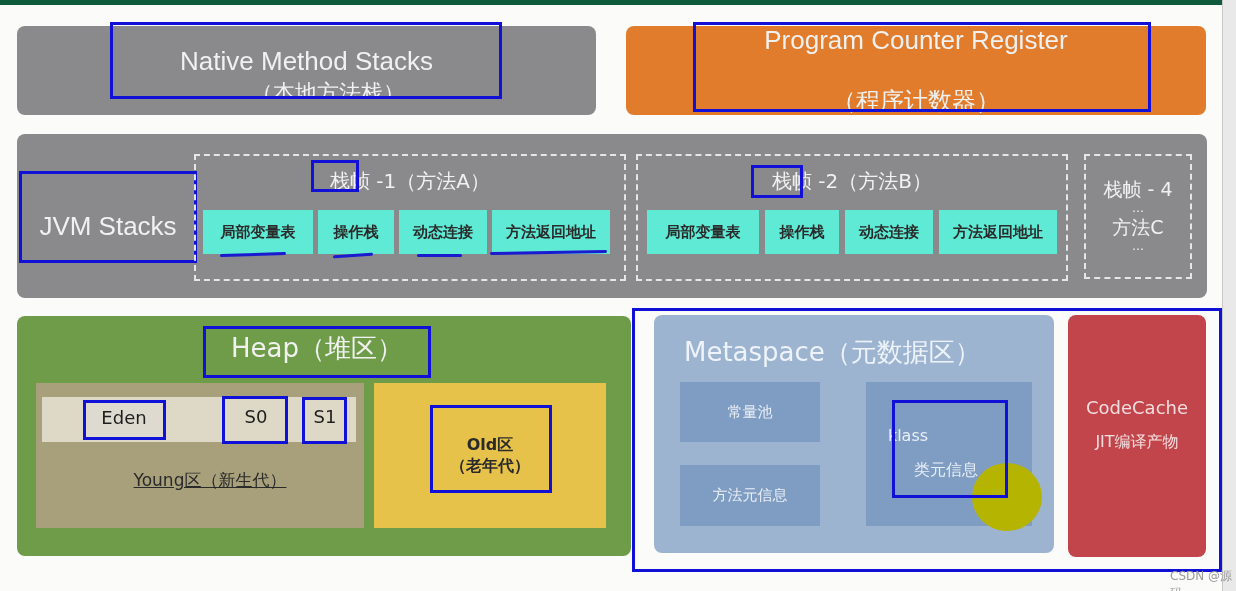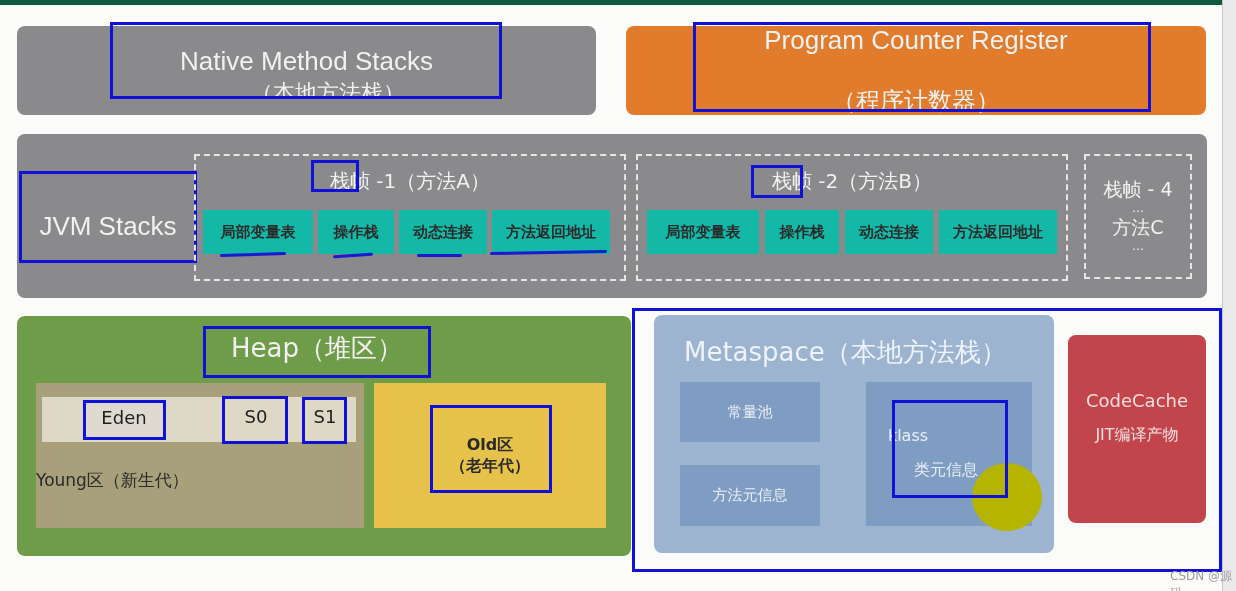--- a/index.html
+++ b/index.html
@@ -15,21 +15,21 @@
     .gray { background: #8a8a8c; }
     .orange { background: #e07c2c; gap: 29px; }
     .green { background: #6e9c48; }
     .meta { background: #9db4d0; }
     .red { background: #c1454b; }
     .center { display: flex; flex-direction: column; align-items: center; justify-content: center; text-align: center; }
     .lighttext { color: #f1f1f1; }
     .big { font-size: 26px; line-height: 31px; font-family: "Liberation Sans", sans-serif; }
     .mark { border: 3px solid #1010d6; position: absolute; box-sizing: border-box; pointer-events: auto; }
     .dash { border: 2px dashed #e6e6e6; position: absolute; box-sizing: border-box; }
-    .cell { position: absolute; box-sizing: border-box; background: #14b8a6; color: #2a2a2a; font-size: 15px; font-weight: bold; display: flex; align-items: center; justify-content: center; }
+    .cell { position: absolute; box-sizing: border-box; background: #5eead4; color: #2a2a2a; font-size: 15px; font-weight: bold; display: flex; align-items: center; justify-content: center; }
     .uline { position: absolute; height: 3px; background: #1a1ad0; border-radius: 2px; }
     .inner-meta { position: absolute; background: #7f9dc2; color: #e8eef6; font-size: 15px; display: flex; align-items: center; justify-content: center; }
     .watermark { position: absolute; font-size: 12px; color: #9a9a9a; margin-left: 36px; }
   </style>
 </head>
 <body>
 
 <div class="topbar"></div>
 <div class="rightbar"></div>
 
@@ -86,38 +86,38 @@
 
 <div class="abs" style="left:36px; top:383px; width:328px; height:145px; background:#a8a07a;"></div>
 <div class="abs" style="left:42px; top:397px; width:314px; height:45px; background:#ddd9c6;"></div>
 <div class="abs" style="left:84px; top:401px; width:80px; height:36px; background:#dedad0;"></div>
 <div class="abs" style="left:84px; top:407px; width:80px; text-align:center; font-size:18px; color:#1e1e1e;">Eden</div>
 <div class="mark" style="left:83px; top:400px; width:83px; height:40px;"></div>
 <div class="abs" style="left:224px; top:406px; width:64px; text-align:center; font-size:18px; color:#1e1e1e;">S0</div>
 <div class="mark" style="left:222px; top:396px; width:66px; height:48px;"></div>
 <div class="abs" style="left:303px; top:406px; width:44px; text-align:center; font-size:18px; color:#1e1e1e;">S1</div>
 <div class="mark" style="left:302px; top:397px; width:45px; height:47px;"></div>
-<div class="abs" style="left:36px; top:469px; width:348px; font-size:17px; color:#2a2a2a;">Young区（新生代）</div>
+<div class="abs" style="left:36px; top:469px; width:348px; text-align:center; font-size:17px; color:#2a2a2a;text-decoration:underline;">Young区（新生代）</div>
 
 <div class="abs center" style="left:374px; top:383px; width:232px; height:145px; background:#e6c24a; color:#2a2a2a; font-size:16px; font-weight:bold;">
   <div>Old区</div>
   <div>（老年代）</div>
 </div>
 <div class="mark" style="left:430px; top:405px; width:122px; height:88px;"></div>
 
 <div class="mark" style="left:632px; top:308px; width:590px; height:264px;"></div>
 
 <div class="abs block meta" style="left:654px; top:315px; width:400px; height:238px;"></div>
-<div class="abs lighttext" style="left:684px; top:335px; font-size:26px; color:#eef3fa;">Metaspace（本地方法栈）</div>
+<div class="abs lighttext" style="left:684px; top:335px; font-size:26px; color:#eef3fa;">Metaspace（元数据区）</div>
 <div class="inner-meta" style="left:680px; top:382px; width:140px; height:60px;">常量池</div>
 <div class="inner-meta" style="left:680px; top:465px; width:140px; height:61px;">方法元信息</div>
 <div class="abs" style="left:866px; top:382px; width:166px; height:144px; background:#7f9dc2;"></div>
 <div class="abs" style="left:972px; top:463px; width:70px; height:68px; border-radius:50%; background:#b5b400;"></div>
 <div class="abs" style="left:856px; top:426px; width:104px; text-align:center; font-size:16px; color:#e8eef6;">klass</div>
 <div class="abs" style="left:894px; top:460px; width:104px; text-align:center; font-size:16px; color:#e8eef6;">类元信息</div>
 <div class="mark" style="left:892px; top:400px; width:116px; height:98px;"></div>
 
-<div class="abs block red center" style="left:1068px; top:315px; width:138px; height:188px; color:#f2dede;margin-top:20px;">
+<div class="abs block red center" style="left:1068px; top:315px; width:138px; height:242px; color:#f2dede;">
   <div style="font-size:18px; margin-top:-22px;">CodeCache</div>
   <div style="font-size:16px; margin-top:14px;">JIT编译产物</div>
 </div>
 
 <div class="watermark" style="left:1134px; top:568px;">CSDN @源 码</div>
 
 </body></html>

